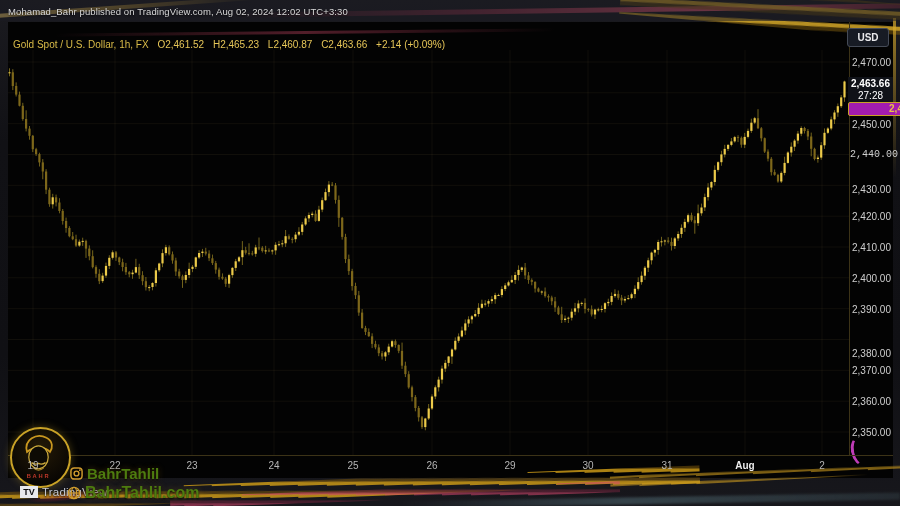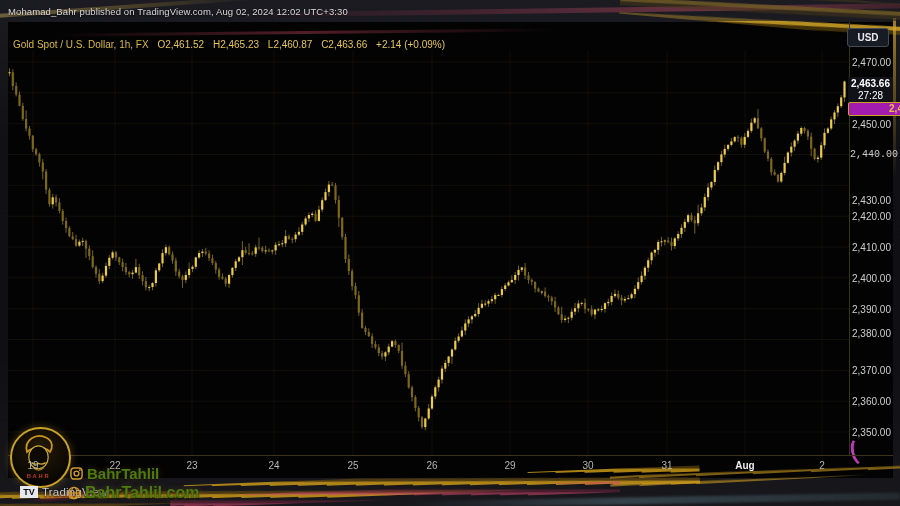--- a/index.html
+++ b/index.html
@@ -654,26 +654,26 @@
 <div class="abs cur-price-box">
   <div class="p">2,463.66</div>
   <div>27:28</div>
 </div>
 <div class="abs open-price-box">2,461.52</div>
 
 <div id="price-ticks">
     <div class="price-tick" style="top: 57px;">2,470.00</div>
     <div class="price-tick" style="top: 119px;">2,450.00</div>
     <div class="price-tick" style="top: 149px; font-family: Liberation Mono, monospace;">2,440.00</div>
-    <div class="price-tick" style="top: 195px;">2,430.00</div>
+    <div class="price-tick" style="top: 184px;">2,430.00</div>
     <div class="price-tick" style="top: 211px;">2,420.00</div>
     <div class="price-tick" style="top: 242px;">2,410.00</div>
     <div class="price-tick" style="top: 273px;">2,400.00</div>
     <div class="price-tick" style="top: 304px;">2,390.00</div>
-    <div class="price-tick" style="top: 328px;">2,380.00</div>
+    <div class="price-tick" style="top: 348px;">2,380.00</div>
     <div class="price-tick" style="top: 365px;">2,370.00</div>
     <div class="price-tick" style="top: 396px;">2,360.00</div>
     <div class="price-tick" style="top: 427px;">2,350.00</div>
   </div>
 <div id="time-labels">
     <div class="time-label" style="left: 33px;">19</div>
     <div class="time-label" style="left: 115px;">22</div>
     <div class="time-label" style="left: 192px;">23</div>
     <div class="time-label" style="left: 274px;">24</div>
     <div class="time-label" style="left: 353px;">25</div>

